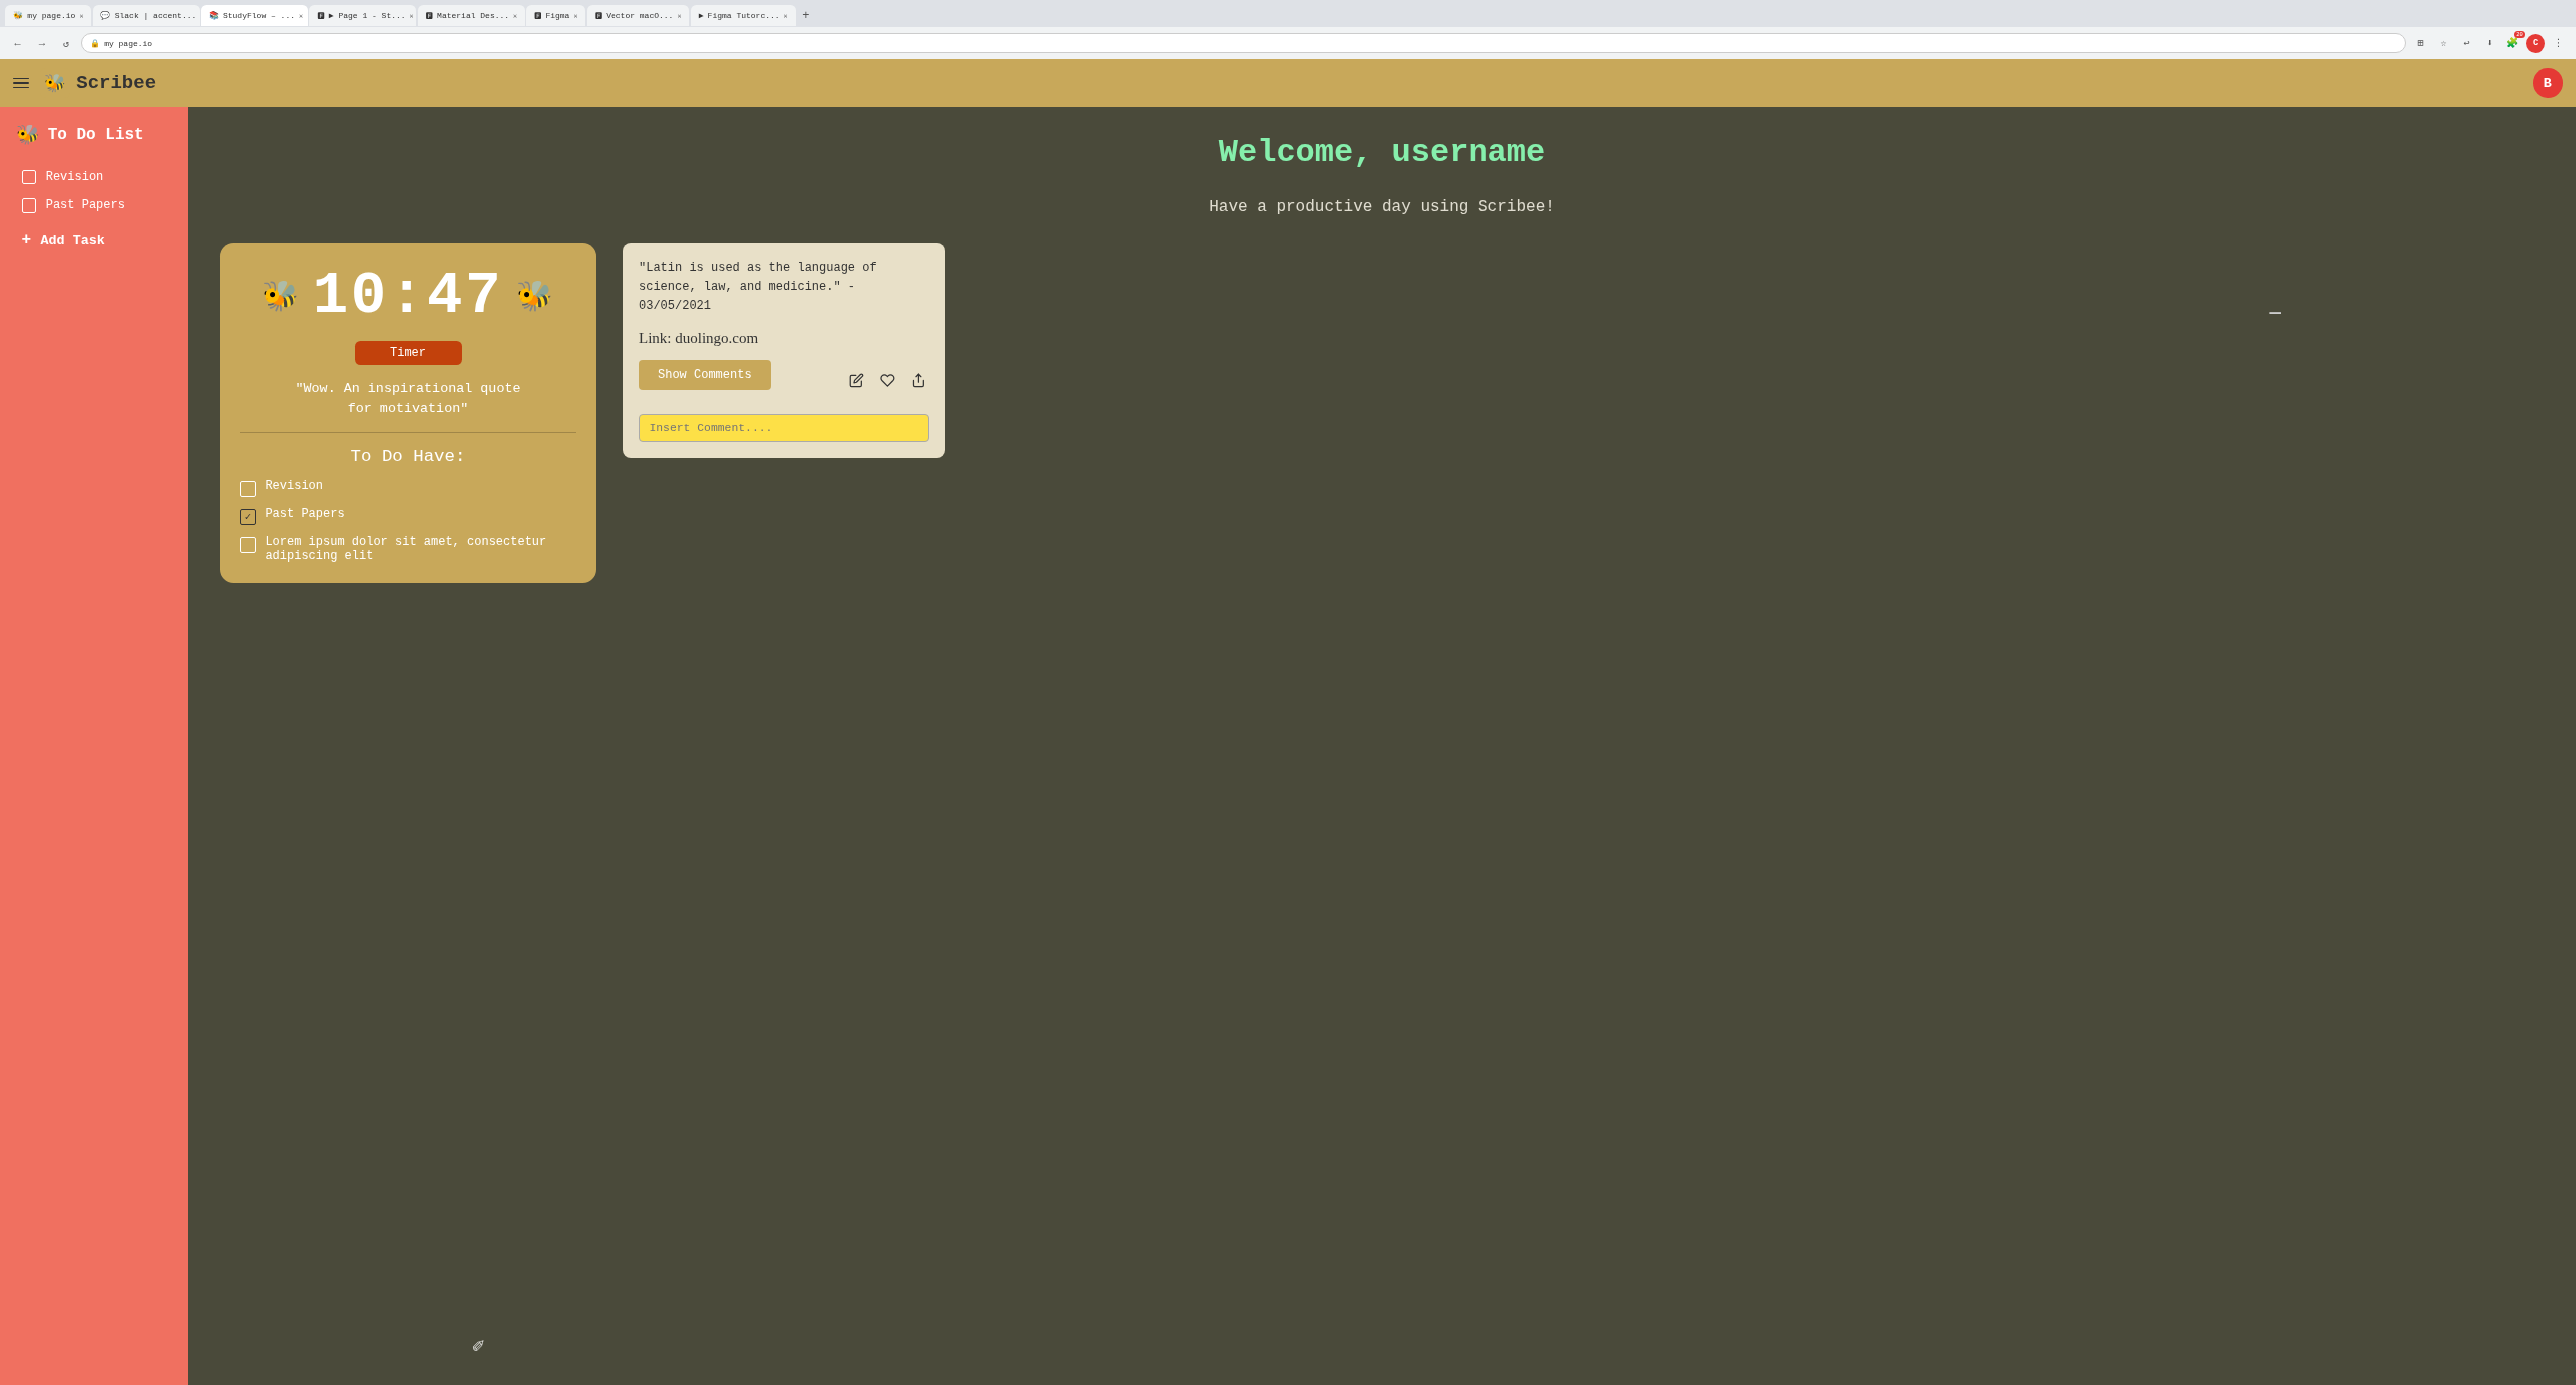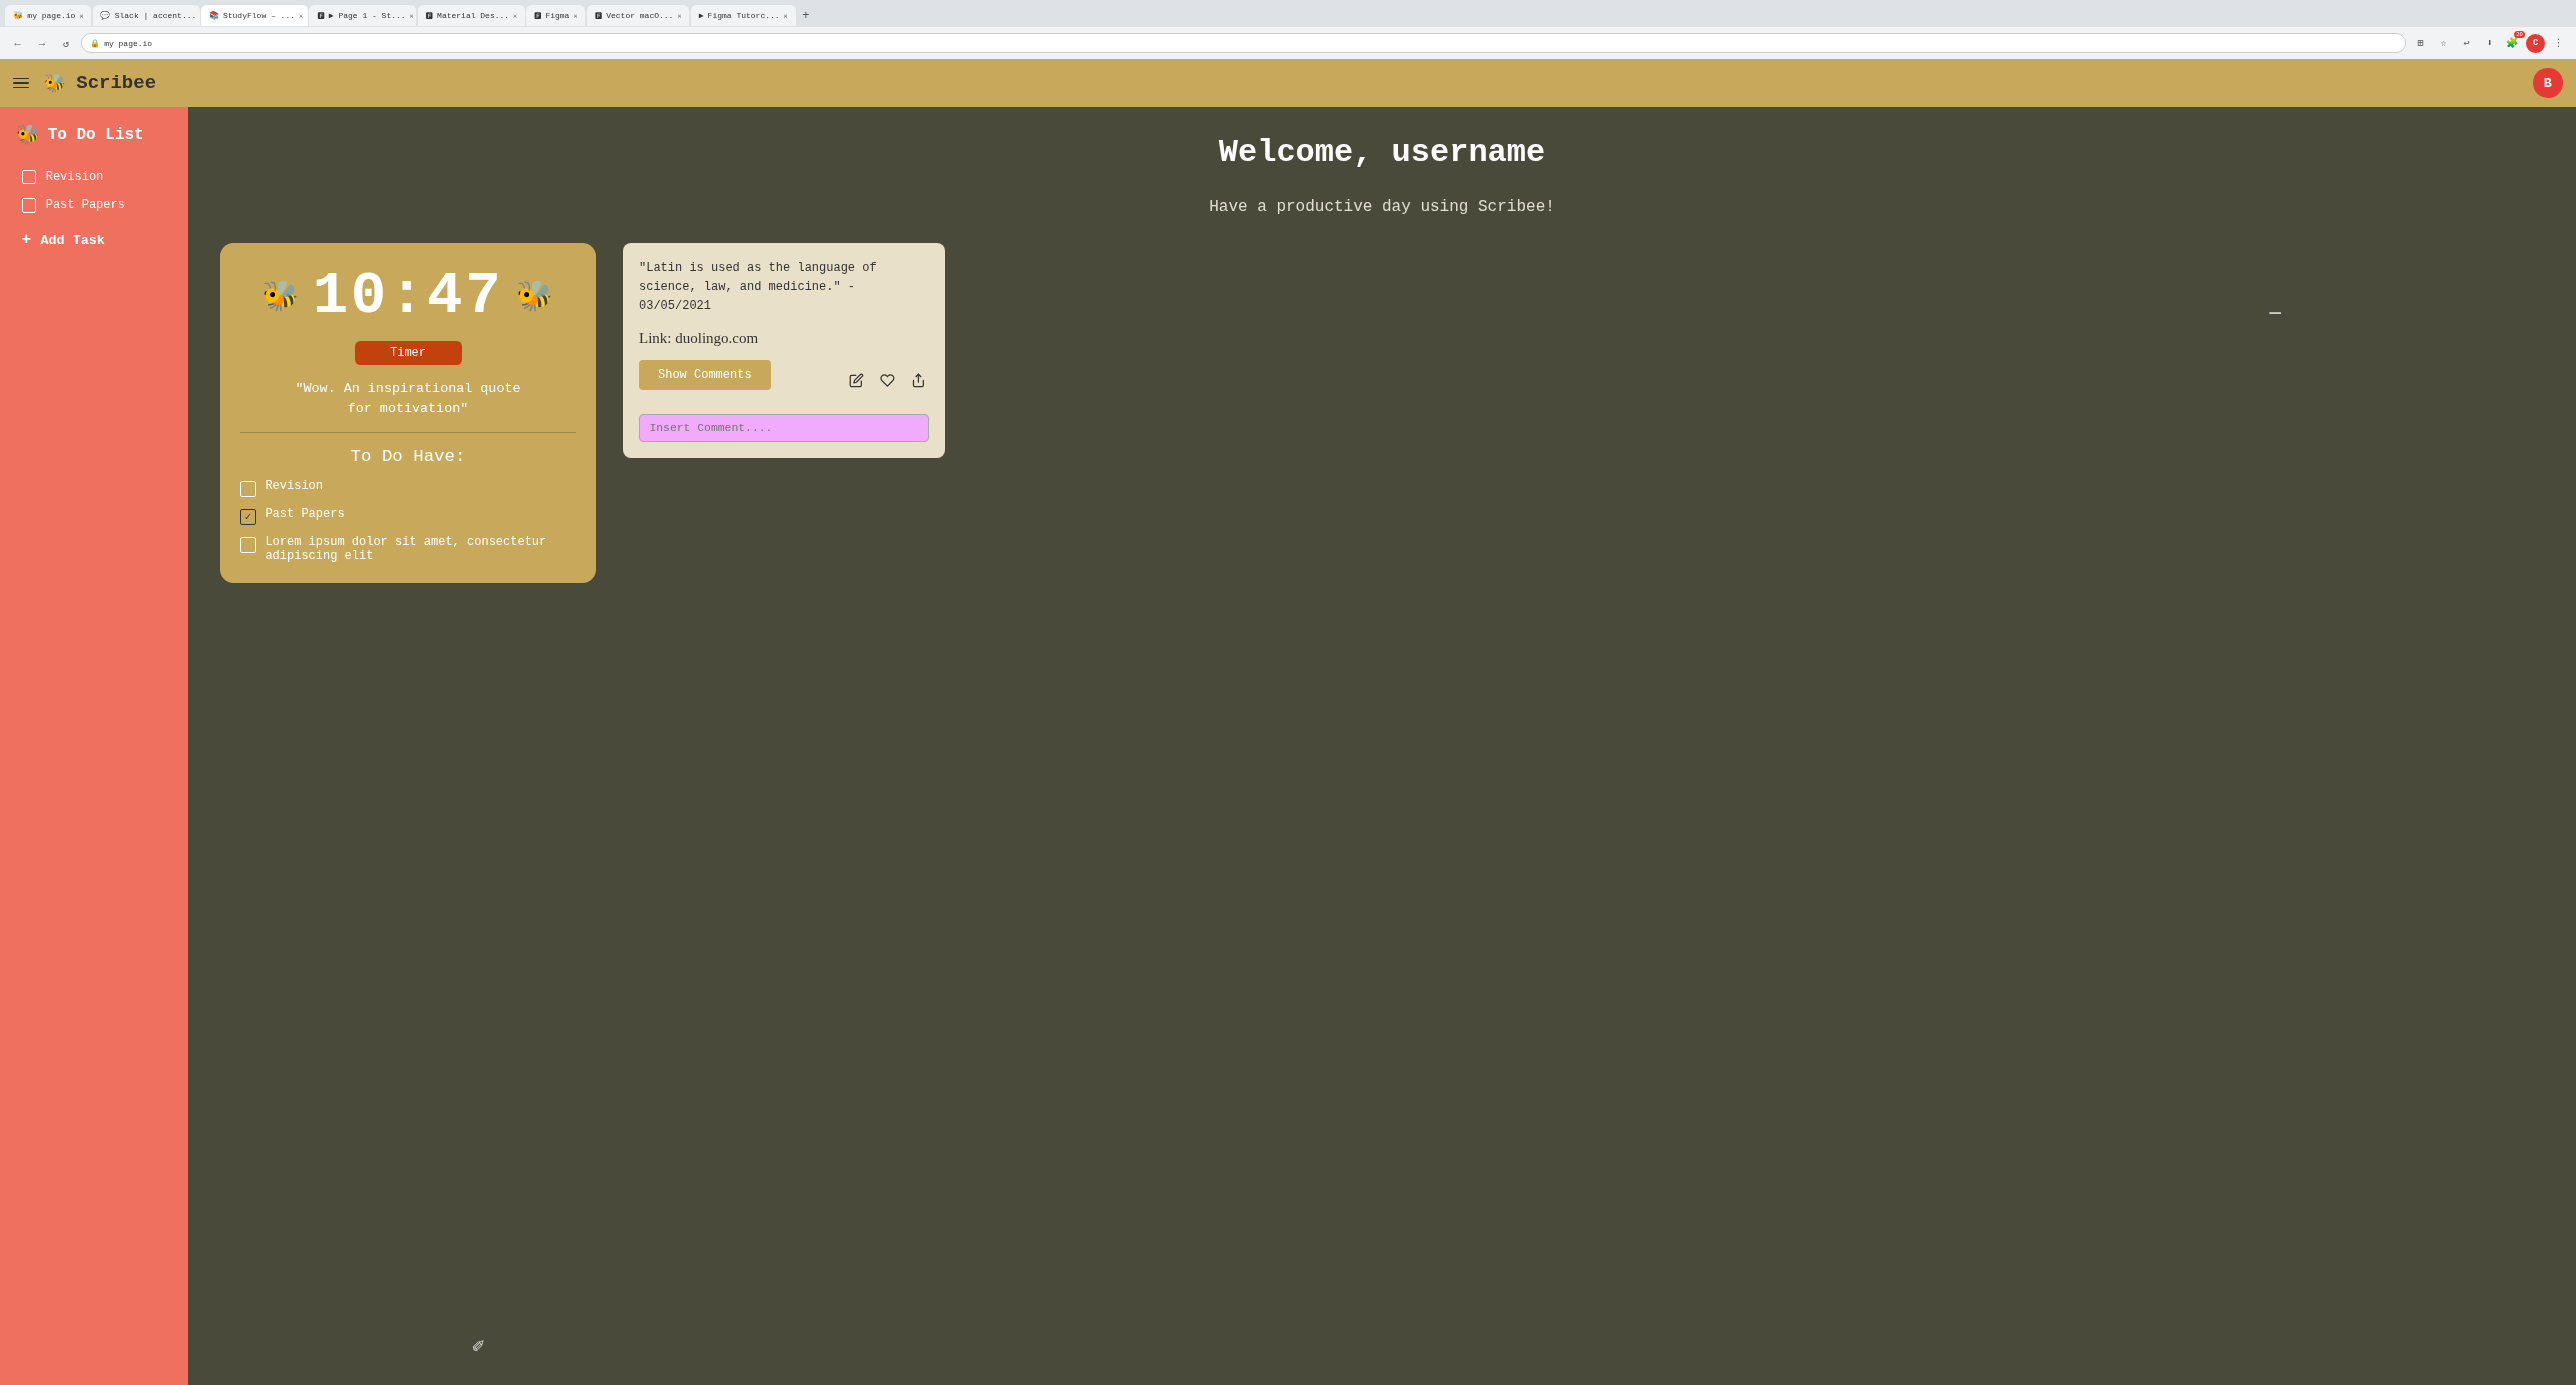--- a/index.html
+++ b/index.html
@@ -274,21 +274,21 @@
       overflow: auto;
     }
 
     .welcome-section {
       text-align: center;
       margin-bottom: 27px;
     }
 
     .welcome-title {
       font-size: 32px;
-      color: #ffffff;
+      color: #86efac;
       font-family: 'Courier New', Courier, monospace;
       font-weight: bold;
       margin-bottom: 6.7px;
     }
 
     .welcome-subtitle {
       font-size: 16px;
       color: #e0ddd0;
       font-family: 'Courier New', Courier, monospace;
       margin-top: 27px;
@@ -452,21 +452,21 @@
       align-items: center;
       justify-content: center;
       font-size: 14.8px;
       cursor: pointer;
       color: #333;
     }
 
     .comment-input {
       width: 100%;
       border: 0.7px solid #aaa;
-      background: #f0abfc;
+      background: #fde047;
       border-radius: 4px;
       padding: 6.7px 9.4px;
       font-size: 11.4px;
       font-family: 'Courier New', Courier, monospace;
       color: #666;
       margin-top: 5.4px;
     }
 
     
     .dash-h {

